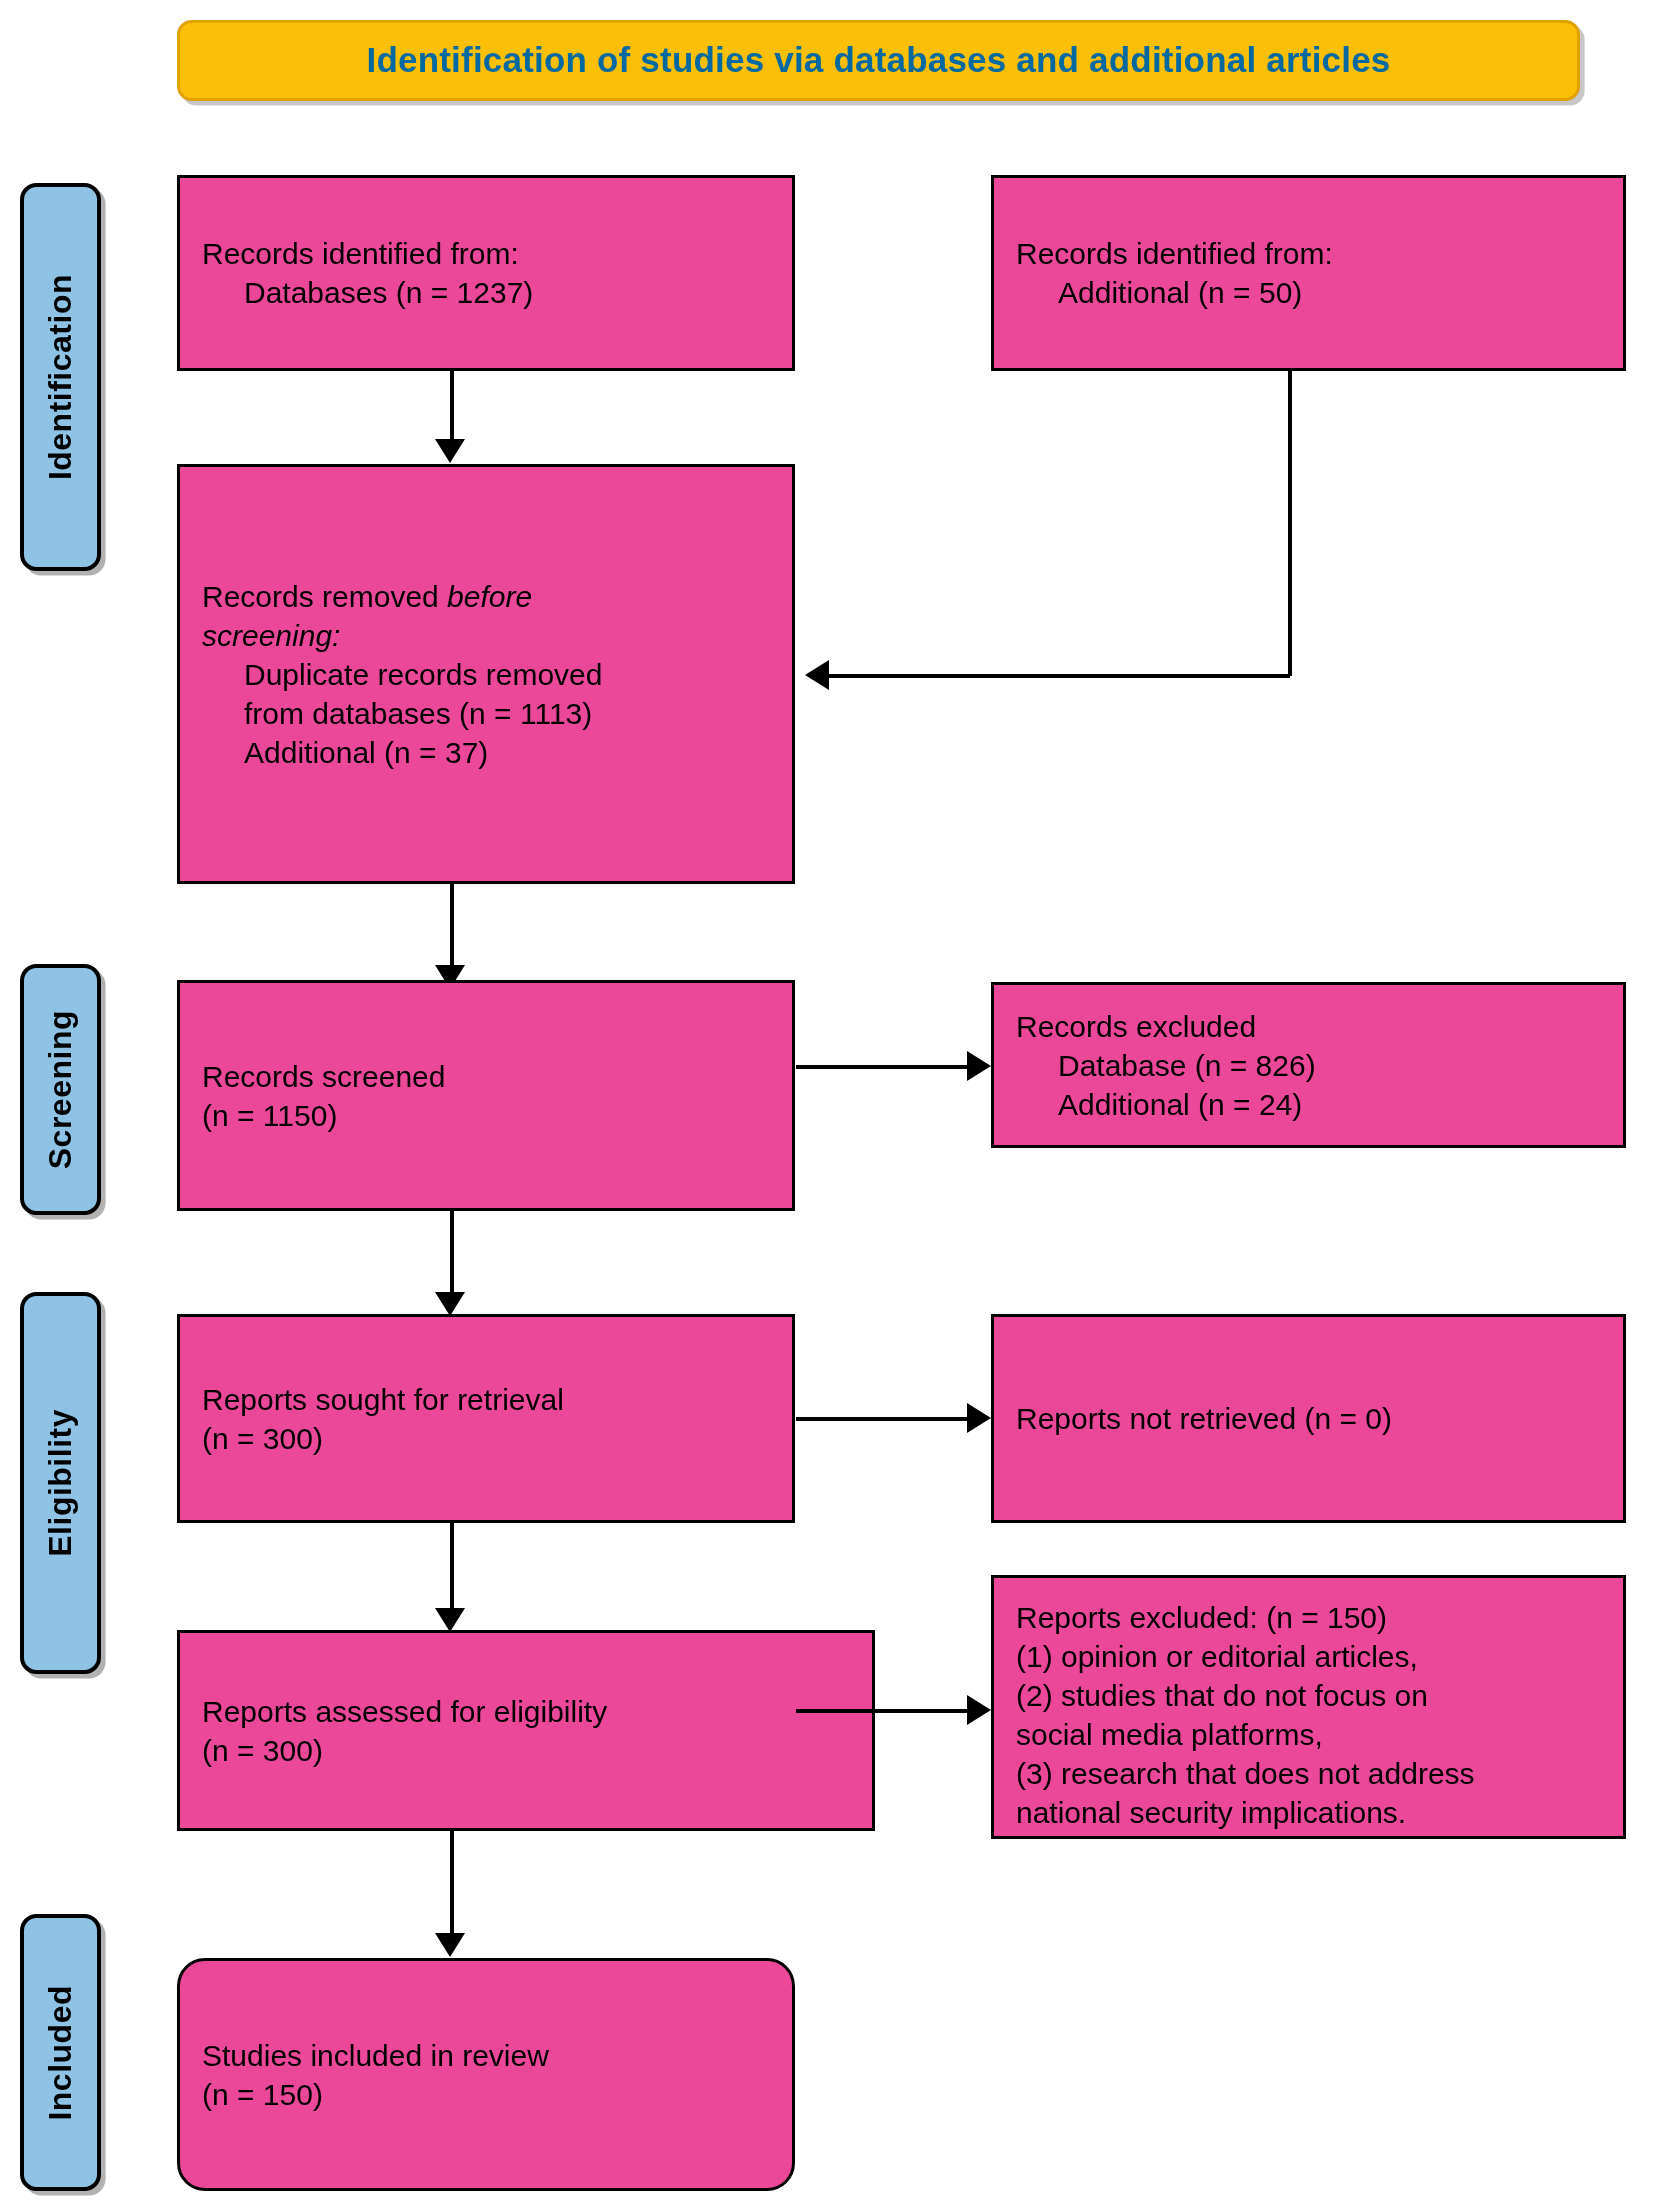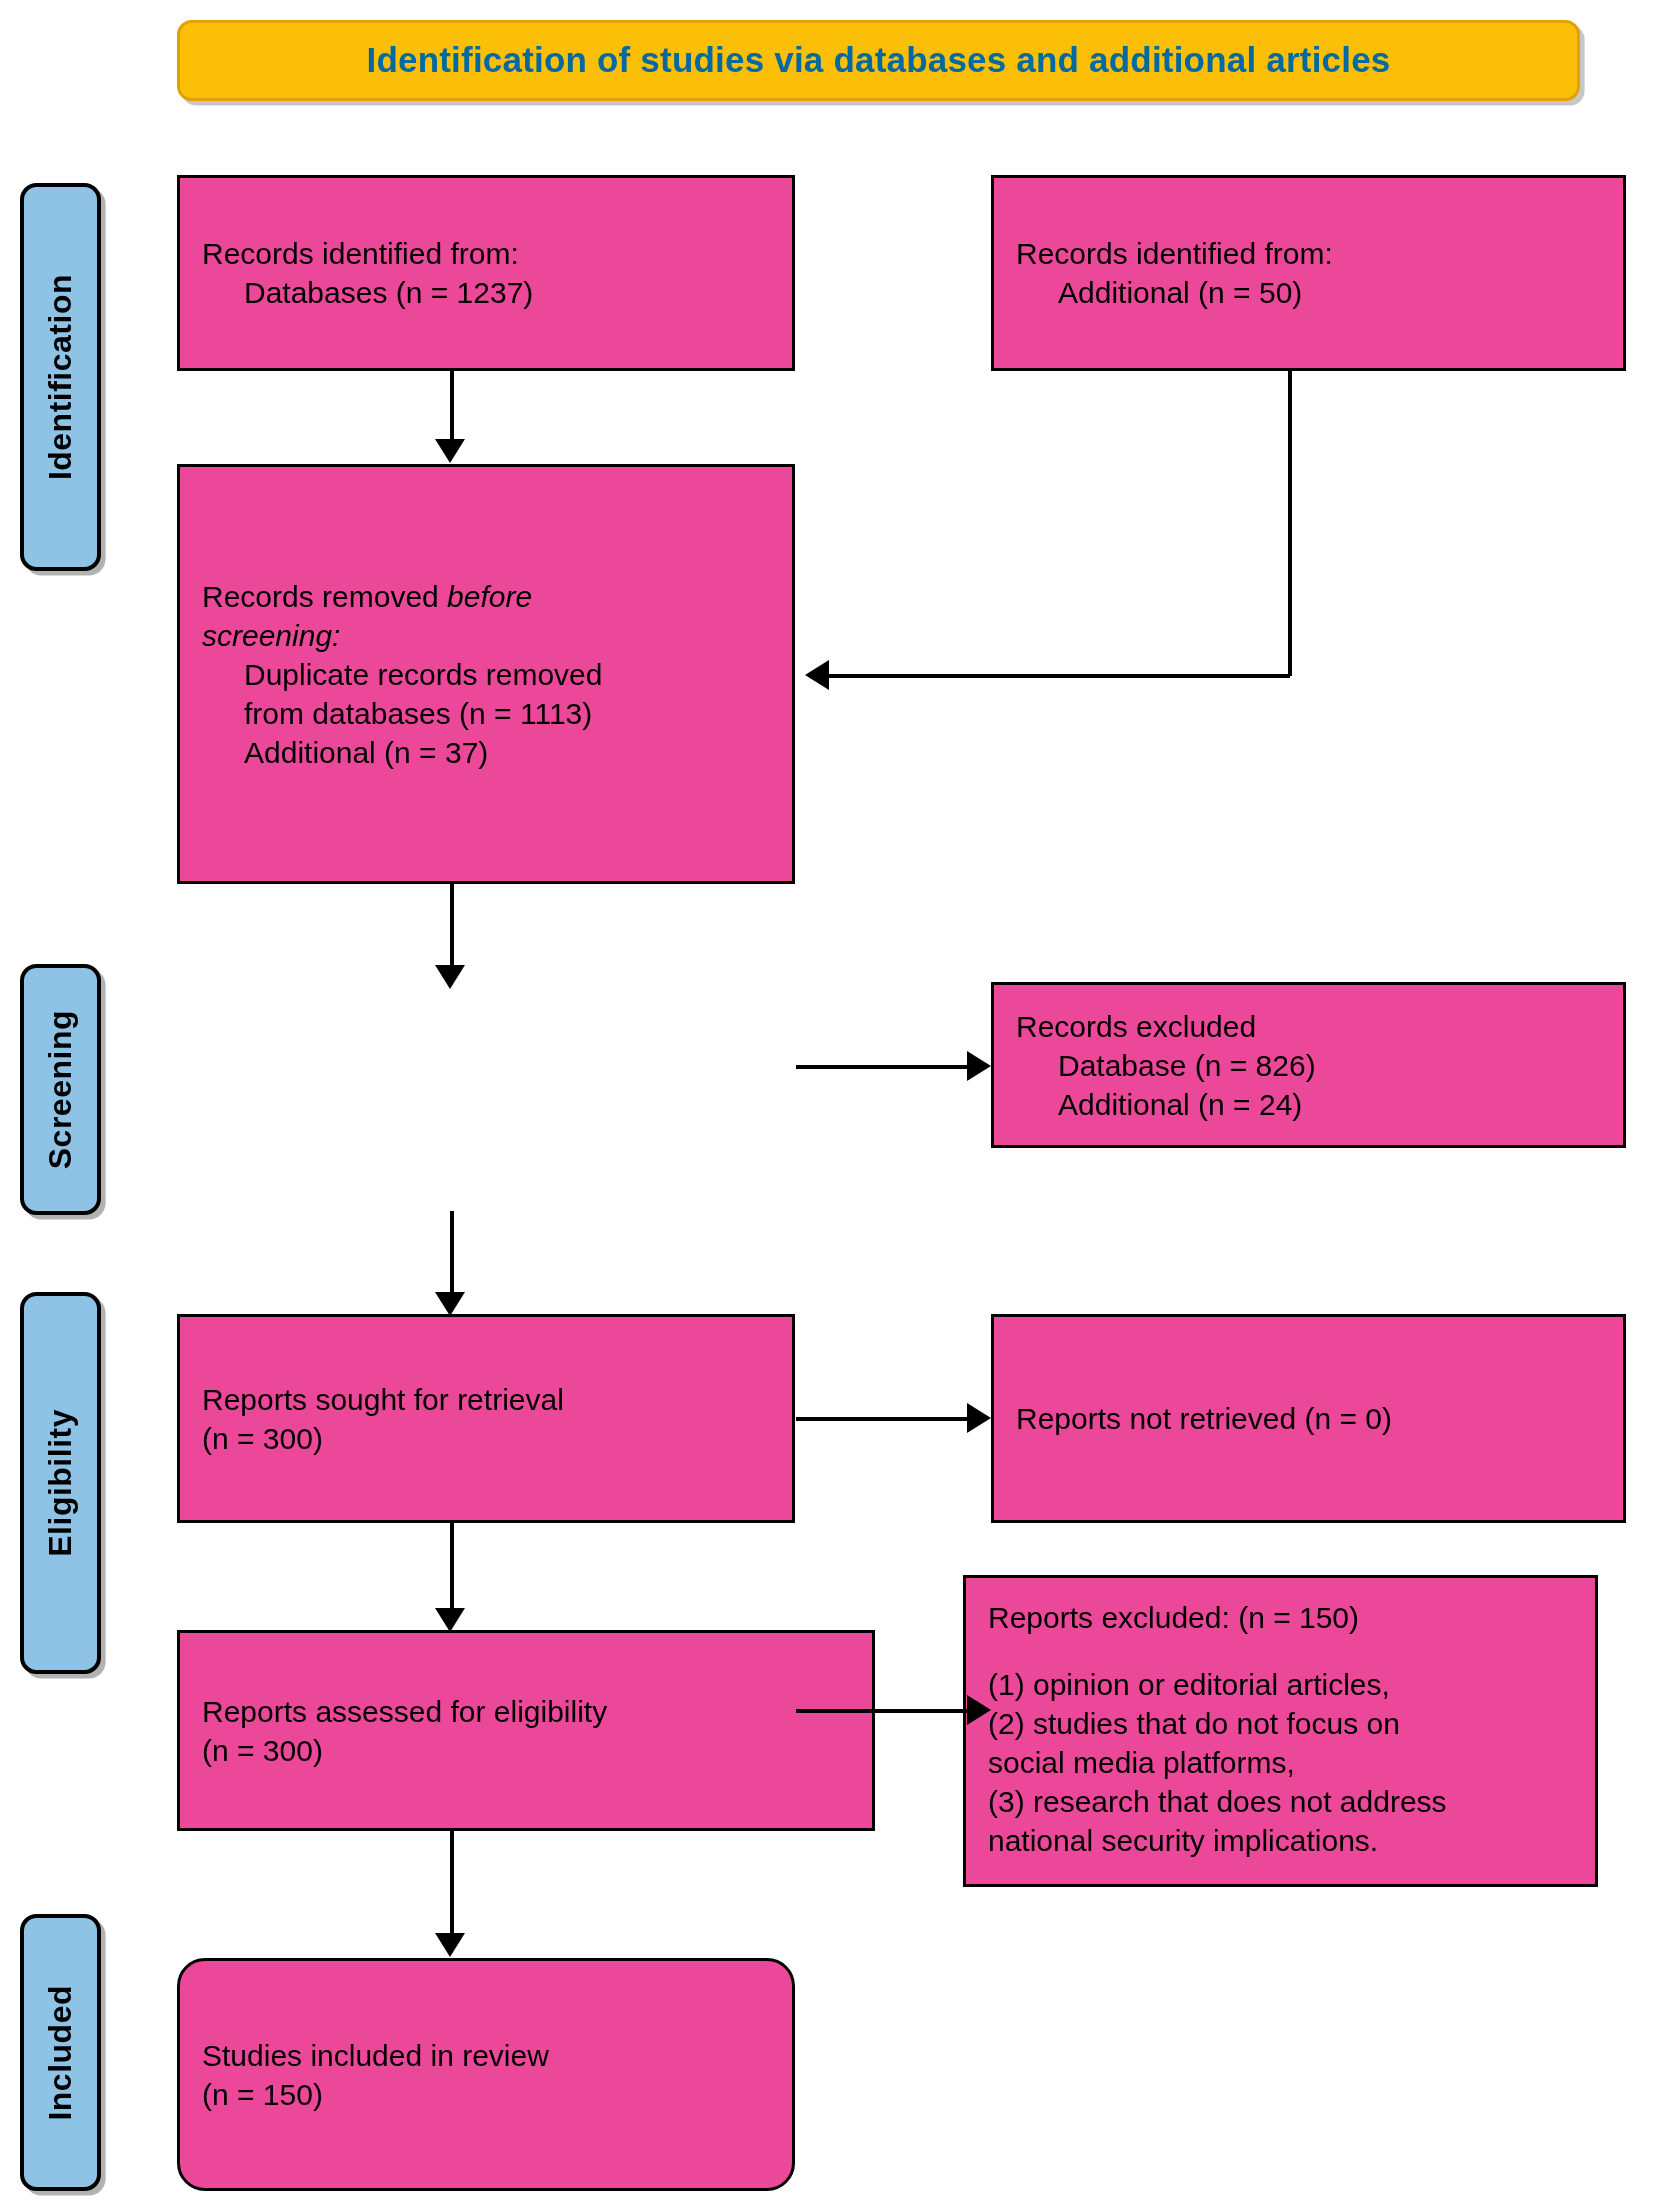--- a/index.html
+++ b/index.html
@@ -174,20 +174,24 @@
     <div class="box-line"><span>Records removed </span><span class="ital">before</span></div>
     <div class="box-line ital">screening:</div>
     <div class="box-line indent">Duplicate records removed</div>
     <div class="box-line indent">from databases (n = 1113)</div>
     <div class="box-line indent">Additional (n = 37)</div>
   </div>
 
   <div class="vline" style="left:450px; top:884px; height:81px;"></div>
   <div class="arrow-down" style="left:435px; top:965px;"></div>
 
+  <div class="box" style="left:177px; top:980px; width:618px; height:231px;">
+    <div class="box-line">Records screened</div>
+    <div class="box-line">(n = 1150)</div>
+  </div>
 
   <div class="box" style="left:991px; top:982px; width:635px; height:166px;">
     <div class="box-line">Records excluded</div>
     <div class="box-line indent">Database (n = 826)</div>
     <div class="box-line indent">Additional (n = 24)</div>
   </div>
 
   <div class="hline" style="left:796px; top:1065px; width:172px;"></div>
   <div class="arrow-right" style="left:967px; top:1051px;"></div>
 
@@ -207,21 +211,21 @@
   <div class="arrow-right" style="left:967px; top:1403px;"></div>
 
   <div class="vline" style="left:450px; top:1523px; height:85px;"></div>
   <div class="arrow-down" style="left:435px; top:1608px;"></div>
 
   <div class="box" style="left:177px; top:1630px; width:698px; height:201px;">
     <div class="box-line">Reports assessed for eligibility</div>
     <div class="box-line">(n = 300)</div>
   </div>
 
-  <div class="box" style="left:963px; top:1575px; width:635px; height:312px; justify-content:flex-start; padding-top:20px;">
+  <div class="box" style="left:991px; top:1575px; width:635px; height:264px; justify-content:flex-start; padding-top:20px;">
     <div class="box-line">Reports excluded: (n = 150)</div>
     <div class="gap"></div>
     <div class="box-line">(1) opinion or editorial articles,</div>
     <div class="box-line">(2) studies that do not focus on</div>
     <div class="box-line">social media platforms,</div>
     <div class="box-line">(3) research that does not address</div>
     <div class="box-line">national security implications.</div>
   </div>
 
   <div class="hline" style="left:796px; top:1709px; width:172px;"></div>

